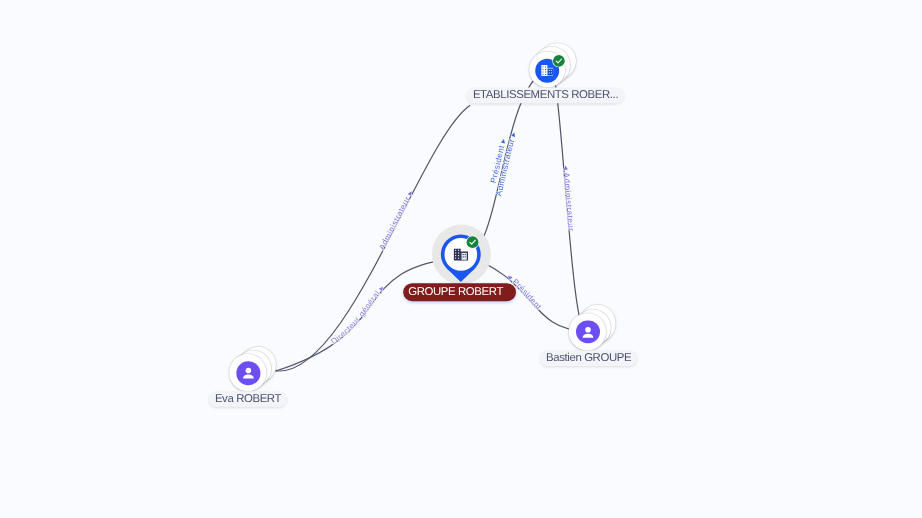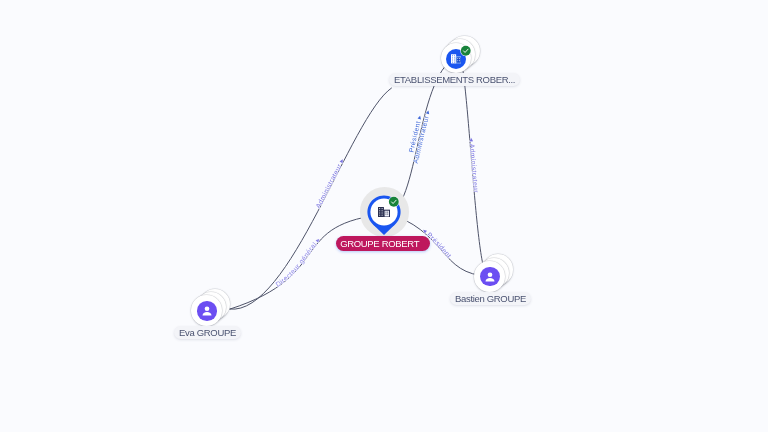--- a/index.html
+++ b/index.html
@@ -3,21 +3,21 @@
 <meta charset="utf-8">
 <style>
   html,body{margin:0;padding:0;}
   body{width:768px;height:432px;overflow:hidden;background:#fafbfe;font-family:"Liberation Sans",sans-serif;-webkit-font-smoothing:antialiased;text-rendering:optimizeLegibility;}
   #stage{position:relative;width:768px;height:432px;background:#fafbfe;transform:translateZ(0);}
   svg.layer{position:absolute;left:0;top:0;width:768px;height:432px;}
   .node{position:absolute;}
   .disc{position:absolute;width:30.5px;height:30.5px;border-radius:50%;background:#fff;box-shadow:0 0.6px 2px rgba(60,64,80,.25), 0 0 0 0.4px rgba(150,152,160,.30);}
   .avatar-inner{position:absolute;width:19.6px;height:19.6px;border-radius:50%;display:flex;align-items:center;justify-content:center;}
   .nlabel{position:absolute;will-change:transform;opacity:0.999;background:#f3f4f8;border-radius:7px;color:#4a5270;font-size:9.5px;letter-spacing:-0.33px;line-height:13.4px;height:13.4px;padding:0 5.1px;white-space:nowrap;box-shadow:0 1px 2.5px rgba(45,55,95,.13);}
-  .nlabel.sel{background:#be185d;color:#fff;box-shadow:0 1px 3px rgba(26,86,240,.3);padding:0 4.2px;width:86px;height:15.1px;line-height:15.6px;border-radius:7.6px;}
+  .nlabel.sel{background:#7f1d1d;color:#fff;box-shadow:0 1px 3px rgba(26,86,240,.3);padding:0 4.2px;width:86px;height:15.1px;line-height:15.6px;border-radius:7.6px;}
 </style>
 </head>
 <body>
 
 <div id="stage">
 
   <svg class="layer" viewBox="0 0 768 432">
     <g fill="none" stroke="#4e5369" stroke-width="1.0">
       <path d="M229.5,309 C289.8,316.1 349.9,116.6 391.8,87.8"></path>
       <path d="M229.6,309.2 C337,274.7 285.5,223.4 388.4,213.8"></path>
@@ -85,21 +85,21 @@
     <div class="disc" style="left:8.6px;top:-6.6px;"></div>
     <div class="disc" style="left:4.4px;top:-3.4px;"></div>
     <div class="disc" style="left:0;top:0;"></div>
     <div class="avatar-inner" style="background:#6c4ef2;left:5.9px;top:5.9px;">
       <svg width="14" height="14" viewBox="0 0 24 24" fill="#fff">
           <circle cx="12" cy="8.2" r="4"></circle>
           <path d="M4.3 19.6c0-3.7 3.4-5.8 7.7-5.8s7.7 2.1 7.7 5.8z"></path>
         </svg>
     </div>
   </div>
-  <div class="nlabel" style="left:173.8px;top:326px;"><span>Eva GROUPE</span></div>
+  <div class="nlabel" style="left:173.8px;top:326px;"><span>Eva ROBERT</span></div>
 
   <div class="node" style="left:474.3px;top:261px;">
     <div class="disc" style="left:8.6px;top:-6.6px;"></div>
     <div class="disc" style="left:4.4px;top:-3.4px;"></div>
     <div class="disc" style="left:0;top:0;"></div>
     <div class="avatar-inner" style="background:#6c4ef2;left:5.9px;top:5.9px;">
       <svg width="14" height="14" viewBox="0 0 24 24" fill="#fff">
           <circle cx="12" cy="8.2" r="4"></circle>
           <path d="M4.3 19.6c0-3.7 3.4-5.8 7.7-5.8s7.7 2.1 7.7 5.8z"></path>
         </svg>

